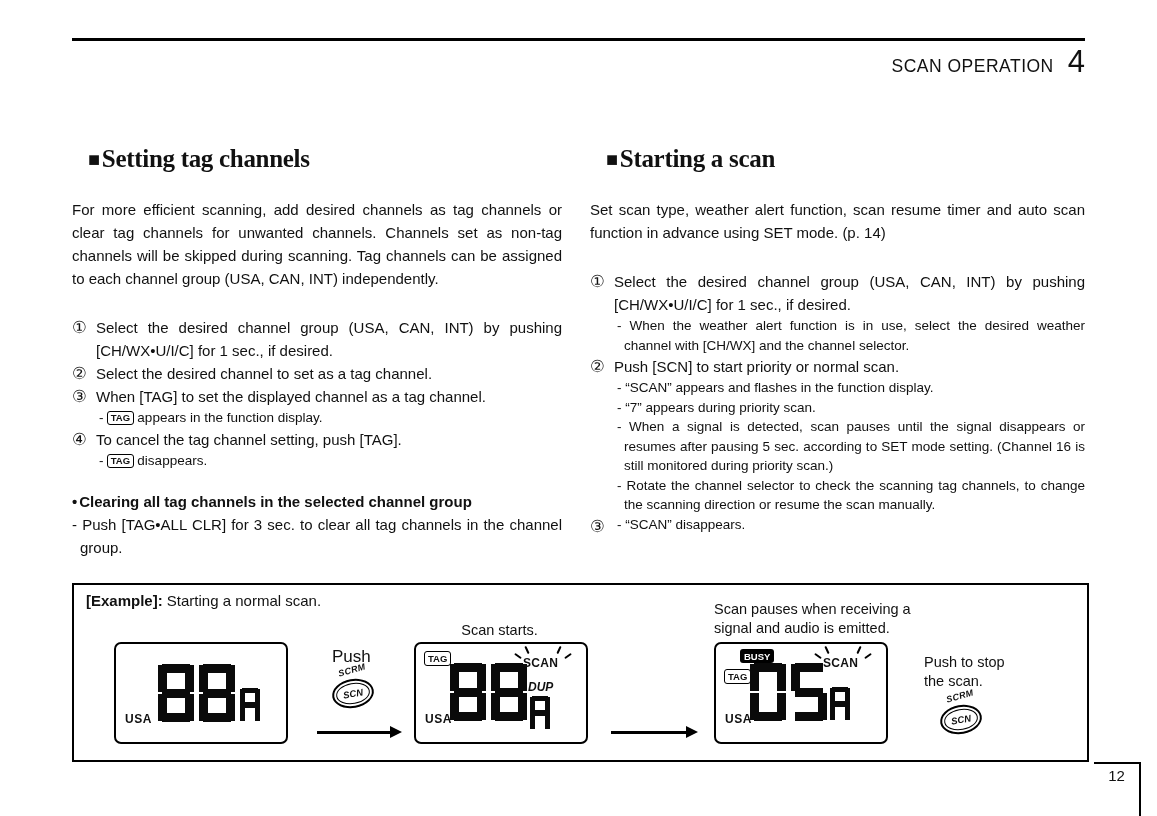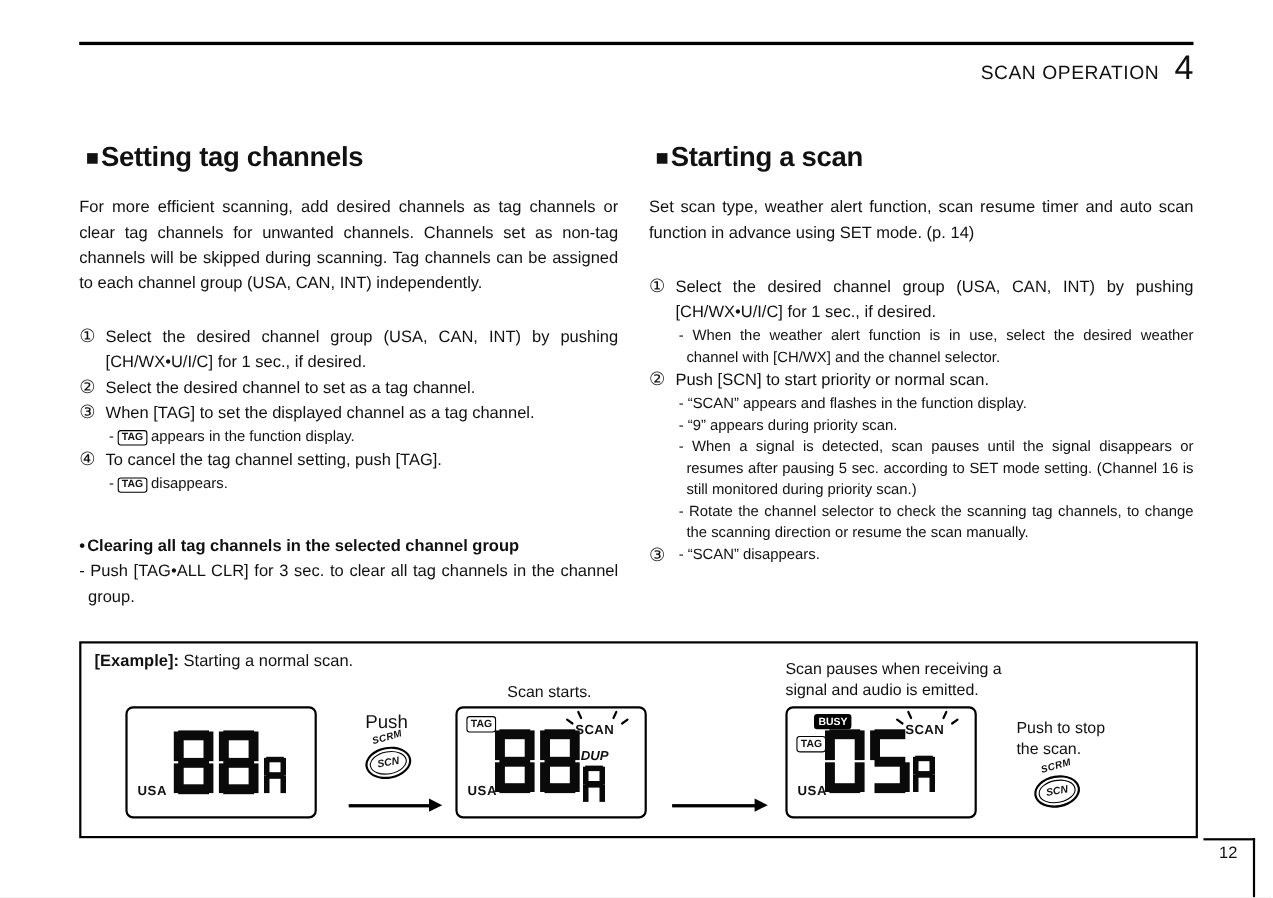--- a/index.html
+++ b/index.html
@@ -9,32 +9,32 @@
   
   .top-rule{position:absolute;left:72px;top:38px;width:1013px;height:3px;background:#000;}
   .chapter-header{position:absolute;right:72px;top:44px;display:flex;align-items:baseline;gap:14px;margin-left:14px;}
   .section-title{font-size:17.5px;letter-spacing:0.5px;}
   .chapter-number{font-size:31px;}
 
   
   .col{position:absolute;top:122px;}
   .col-left{left:72px;width:490px;}
   .col-right{left:590px;width:495px;}
-  h2.heading{margin:6px;font-size:25px;line-height:30px;font-weight:bold;letter-spacing:-0.3px;}
+  h2.heading{margin:16px;font-size:25px;line-height:42px;font-weight:bold;letter-spacing:-0.3px;font-family:Liberation Serif, serif;}
   .hmark{font-size:20px;margin-right:2px;position:relative;top:-1px;}
   p.intro{margin:17px 0 0 0;font-size:15px;line-height:23px;text-align:justify;}
   .steps{margin-top:26px;}
   .step{display:flex;font-size:15px;line-height:23px;}
   .marker{flex:none;width:24px;font-size:16.5px;line-height:23px;}
   .sbody{flex:1;}
   .stext{text-align:justify;}
   .sub{font-size:13.5px;line-height:19.5px;padding-left:10px;text-indent:-7px;text-align:justify;}
   .tagb{display:inline-block;border:1.3px solid #000;border-radius:3px;font-size:9.5px;
         font-weight:bold;padding:0 2.5px;line-height:12px;vertical-align:1px;text-indent:0;}
-  .bullet-head{margin-top:36px;font-size:15px;line-height:23px;font-weight:bold;}
+  .bullet-head{margin-top:20px;font-size:15px;line-height:23px;font-weight:bold;}
   .bdot{margin-right:2px;}
   .bullet-body{font-size:15px;line-height:23px;padding-left:8px;text-indent:-8px;text-align:justify;}
 
   
   .ex-box{position:absolute;left:72px;top:583px;width:1013px;height:175px;border:2px solid #000;background:#fff;}
   .ex-label{position:absolute;left:12px;top:7px;font-size:15px;}
   .ex-label .b{font-weight:bold;}
   .push-label{position:absolute;left:258px;top:62px;font-size:17px;}
   .scan-starts{position:absolute;left:340px;top:37px;width:171px;text-align:center;font-size:14.5px;}
   .pause-label{position:absolute;left:640px;top:15px;width:224px;font-size:14.5px;line-height:19px;}
@@ -167,21 +167,21 @@
         <div class="sbody">
           <div class="stext">Select the desired channel group (USA, CAN, INT) by pushing [CH/WX•U/I/C] for 1 sec., if desired.</div>
           <div class="sub">- When the weather alert function is in use, select the desired weather channel with [CH/WX] and the channel selector.</div>
         </div>
       </div>
       <div class="step">
         <span class="marker">②</span>
         <div class="sbody">
           <div class="stext">Push [SCN] to start priority or normal scan.</div>
           <div class="sub">- “SCAN” appears and flashes in the function display.</div>
-          <div class="sub">- “9” appears during priority scan.</div>
+          <div class="sub">- “7” appears during priority scan.</div>
           <div class="sub">- When a signal is detected, scan pauses until the signal disappears or resumes after pausing 5 sec. according to SET mode setting. (Channel 16 is still monitored during priority scan.)</div>
           <div class="sub">- Rotate the channel selector to check the scanning tag channels, to change the scanning direction or resume the scan manually.</div>
         </div>
       </div>
       <div class="step">
         <span class="marker">③</span>
         <div class="sbody">
           <div class="sub">- “SCAN” disappears.</div>
         </div>
       </div>

